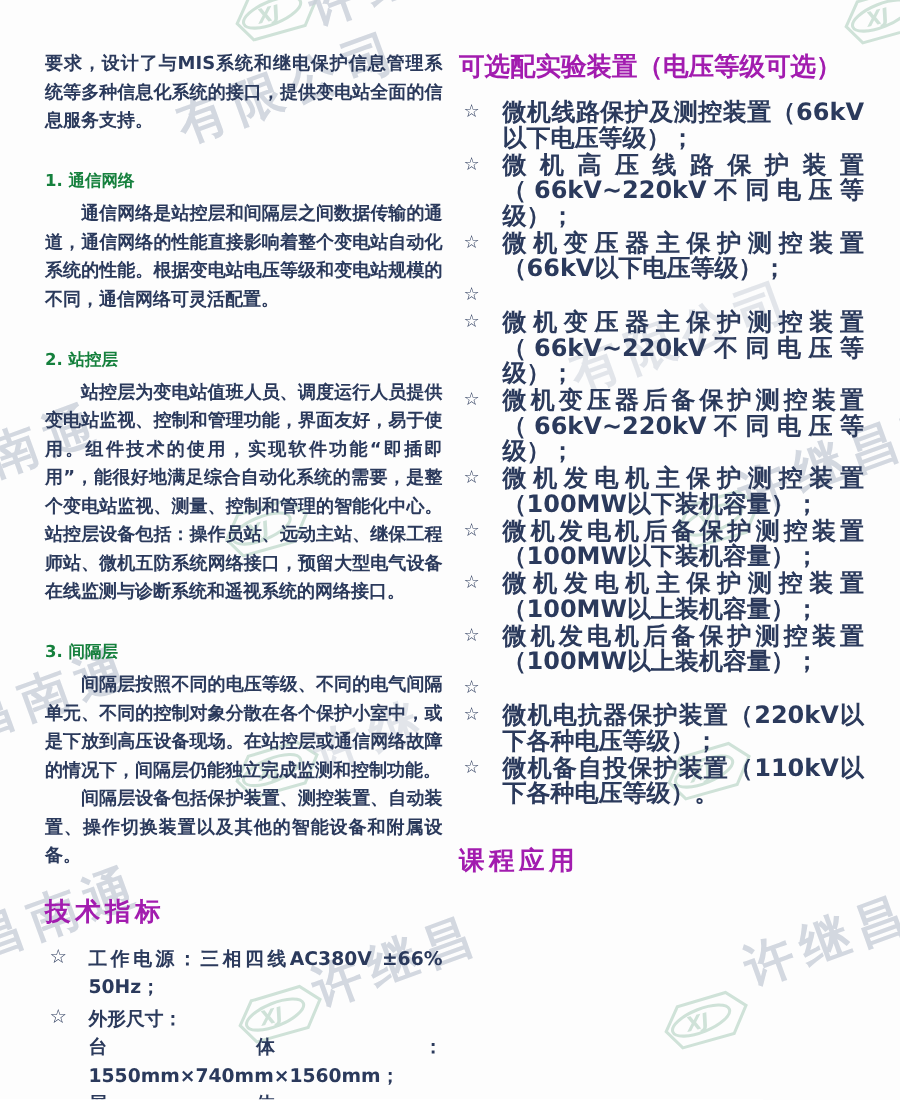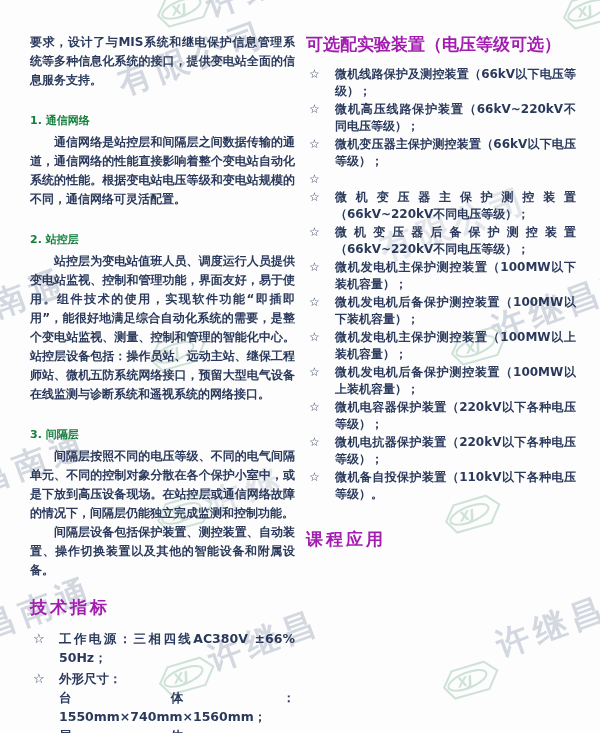--- a/index.html
+++ b/index.html
@@ -35,21 +35,21 @@
   h3.spaced{letter-spacing:3px;}
   h3.tech-h{margin:16px 0 10px;}
   h3.course-h{margin:25px 0 4px;}
   .star-list{margin-top:2px;}
   .star-item{display:flex;align-items:flex-start;margin-bottom:2px;}
   .star{flex:0 0 26px;padding-left:3px;font-size:13px;line-height:19px;font-weight:600;}
   .star-body{flex:1;}
   .star-body p{margin:0;font-size:12.5px;line-height:19px;text-align:justify;font-weight:600;}
   
   .col-right .star{line-height:17px;font-size:12px;}
-  .col-right .star-body p{font-size:12px;line-height:17px;}
+  .col-right .star-body p{font-size:16px;line-height:17px;}
   .col-right .star-item{margin-bottom:1px;}
   p.course{font-size:12.5px;line-height:18.5px;}
 </style>
 </head>
 <body>
 
 <div class="page">
 
   <div class="wm-layer">
     <svg class="wm-logo wm-a" viewBox="0 0 130 64">
@@ -193,23 +193,20 @@
           </div>
         </div>
       <div class="star-item">
           <span class="star">☆</span>
           <div class="star-body">
             <p>微机发电机后备保护测控装置（100MW以上装机容量）；</p>
           </div>
         </div>
       <div class="star-item">
           <span class="star">☆</span>
-          <div class="star-body">
-            <p>微机电容器保护装置（220kV以下各种电压等级）；</p>
-          </div>
         </div>
       <div class="star-item">
           <span class="star">☆</span>
           <div class="star-body">
             <p>微机电抗器保护装置（220kV以下各种电压等级）；</p>
           </div>
         </div>
       <div class="star-item">
           <span class="star">☆</span>
           <div class="star-body">

